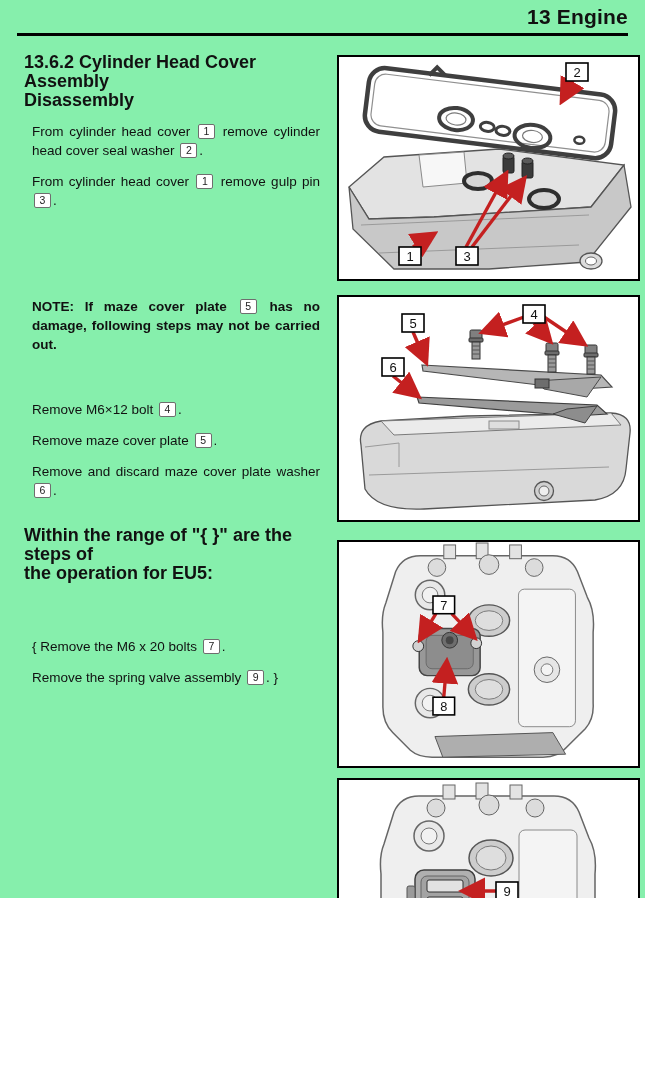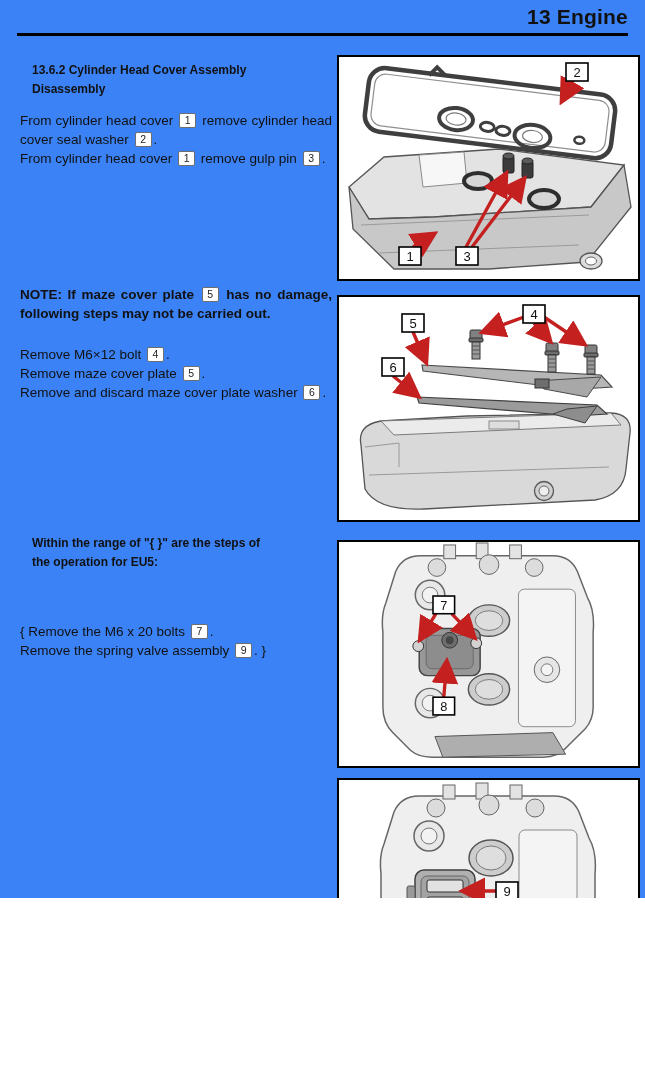--- a/index.html
+++ b/index.html
@@ -1,29 +1,29 @@
 <!DOCTYPE html>
 <html><head>
 <meta charset="utf-8">
 <style>
   html,body{margin:0;padding:0;background:#ffffff;}
   .page{
-    position:relative;width:645px;height:898px;background:#3b82f6;
+    position:relative;width:645px;height:898px;background:#86efac;
     font-family:"Liberation Sans",sans-serif;color:#111;overflow:hidden;
   }
   
   .chapter-title{position:absolute;top:5px;right:17px;font-size:21px;font-weight:bold;letter-spacing:0.2px;}
   .rule{position:absolute;left:17px;width:611px;height:3px;background:#000;}
   .rule.top{top:33px;}
   .rule.bottom{top:1021px;}
   .page-number{position:absolute;top:994px;right:17px;font-size:21px;font-weight:bold;}
   
   .tblock{position:absolute;left:20px;width:312px;font-size:13.5px;line-height:19px;}
-  .tblock h3{margin:12px;font-size:12px;line-height:19px;font-weight:bold;}
-  .tblock p{margin:0;text-align:justify;}
+  .tblock h3{margin:4px;font-size:18px;line-height:19px;font-weight:bold;}
+  .tblock p{margin:12px;text-align:justify;}
   .tblock p.bold{font-weight:bold;}
   .spacer-a{height:22px;}
   .spacer-b{height:38px;}
   .refbox{
     display:inline-block;min-width:9px;padding:0 3px;margin:0 2px;
     border:1px solid #6e6e6e;border-radius:2px;background:#fff;
     font-size:10.5px;line-height:13px;font-weight:normal;text-align:center;
     vertical-align:1px;color:#222;
   }
   

